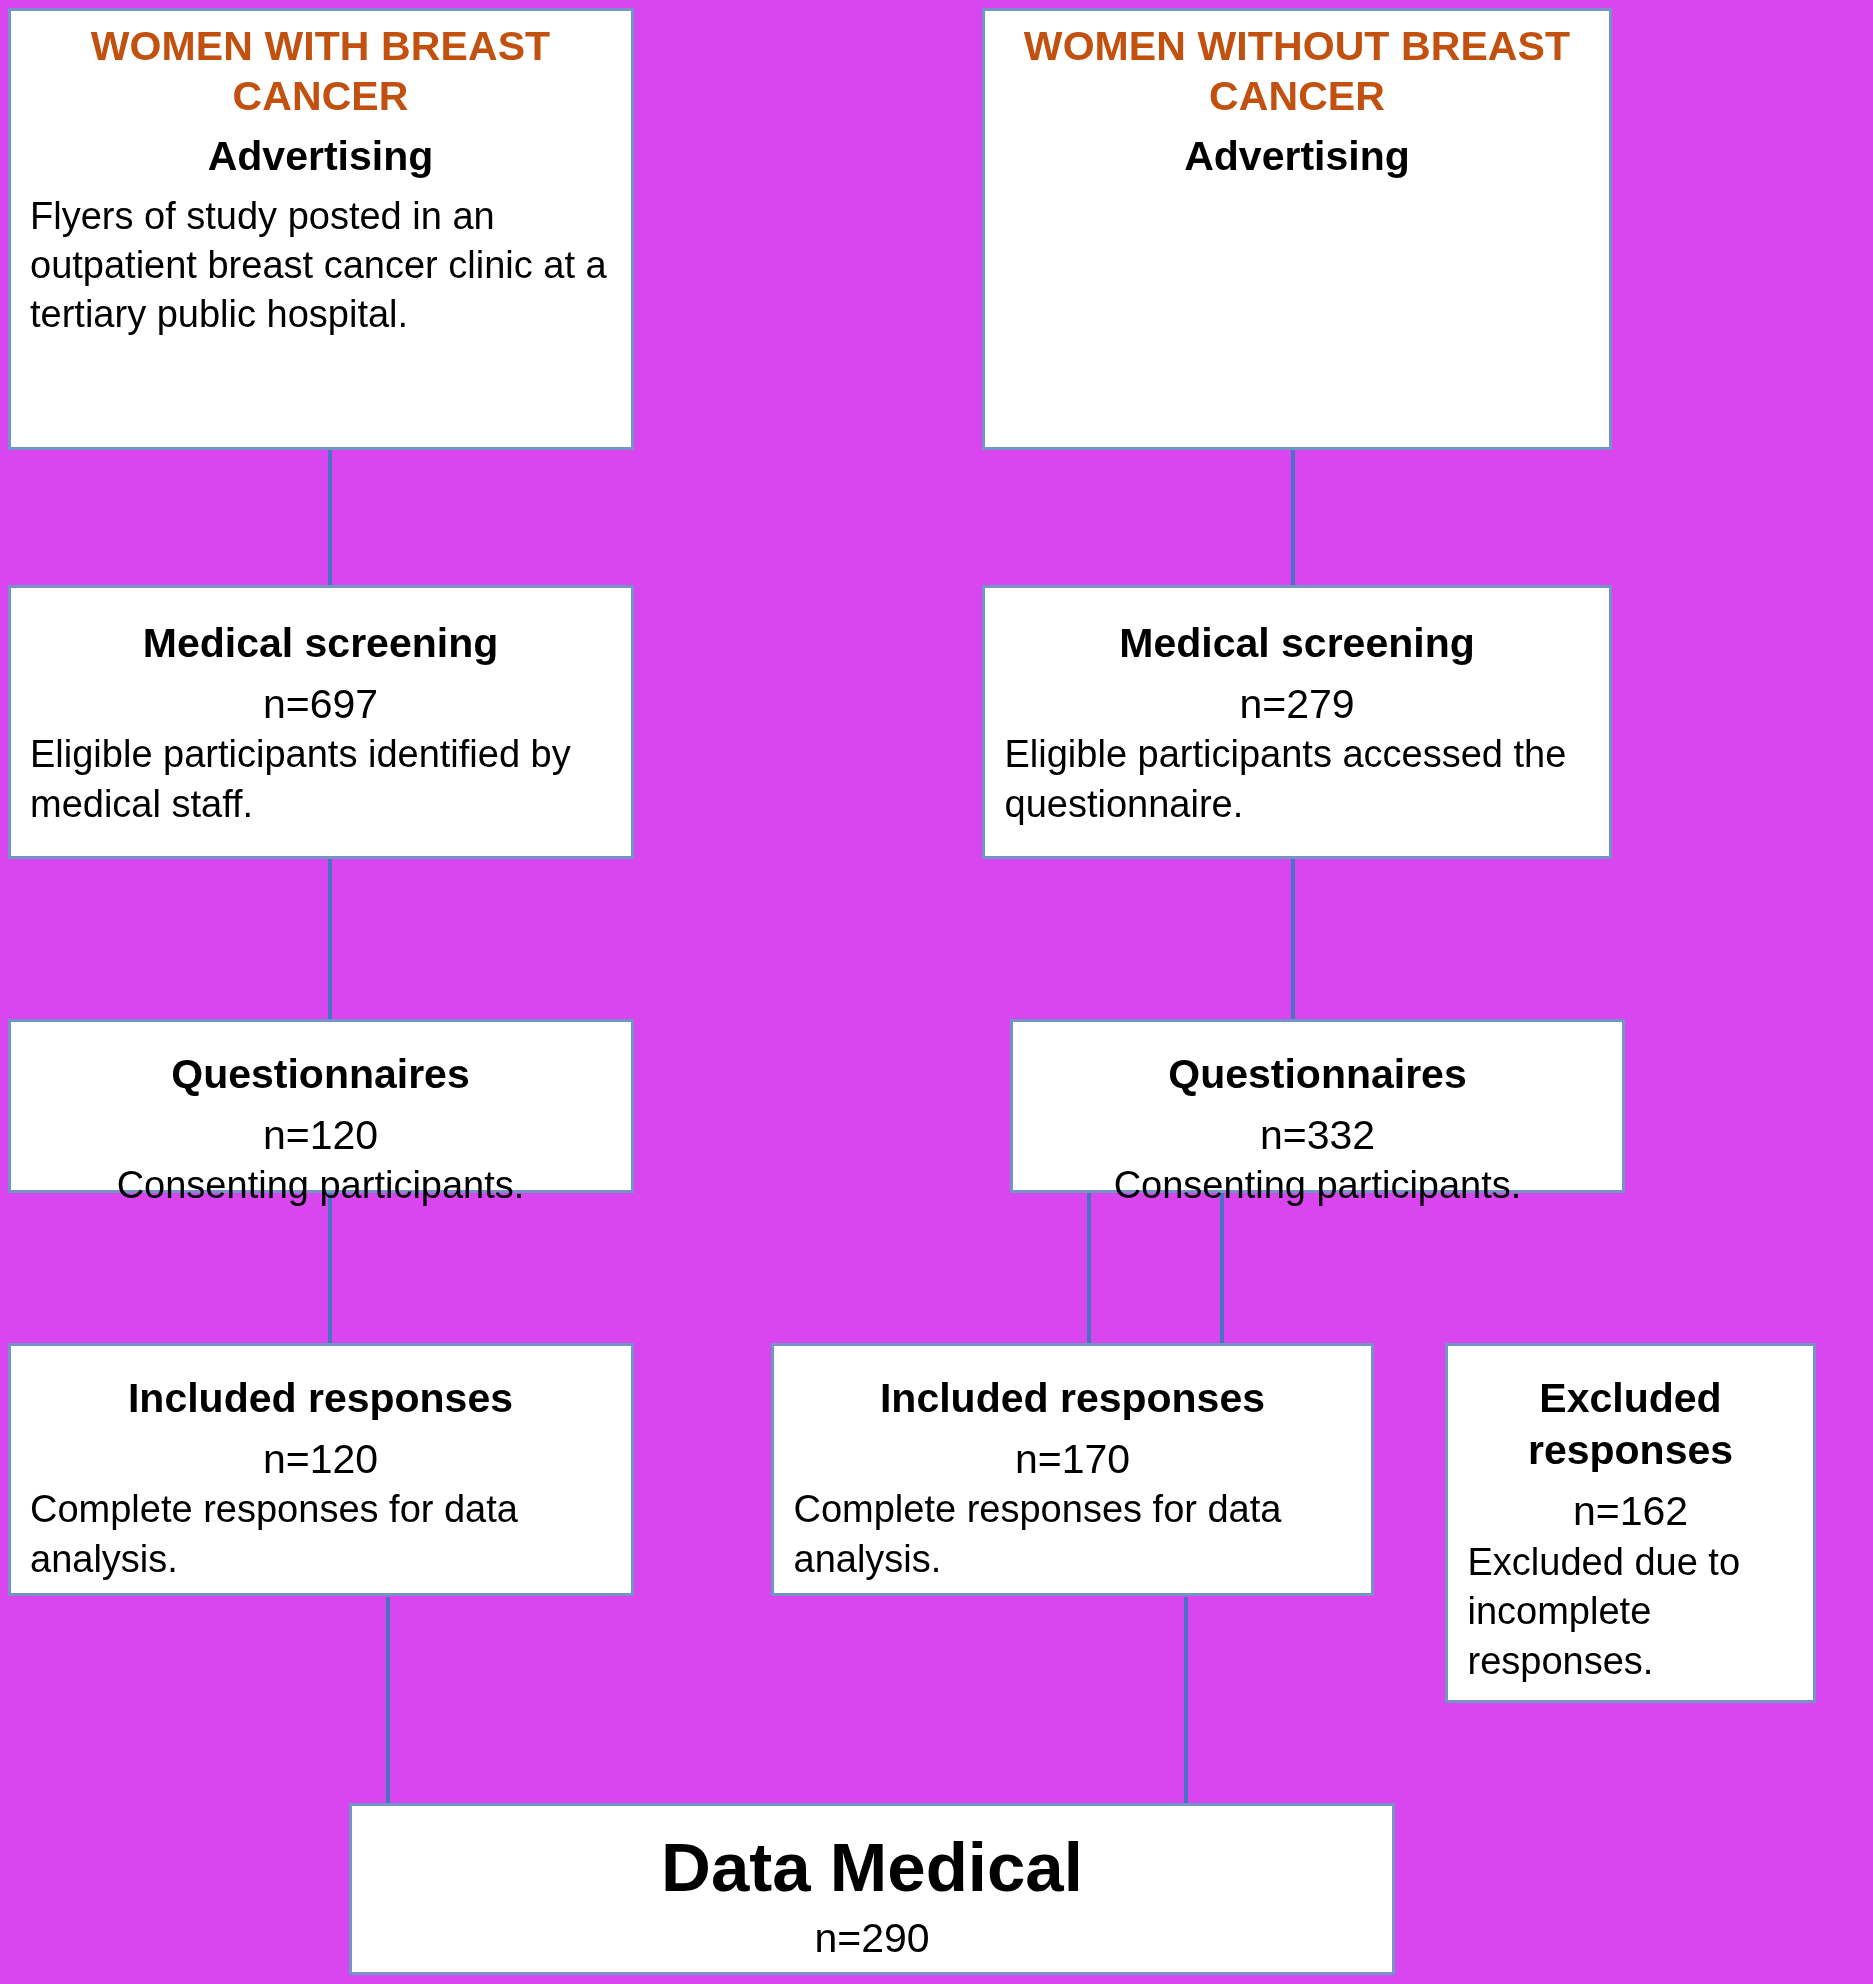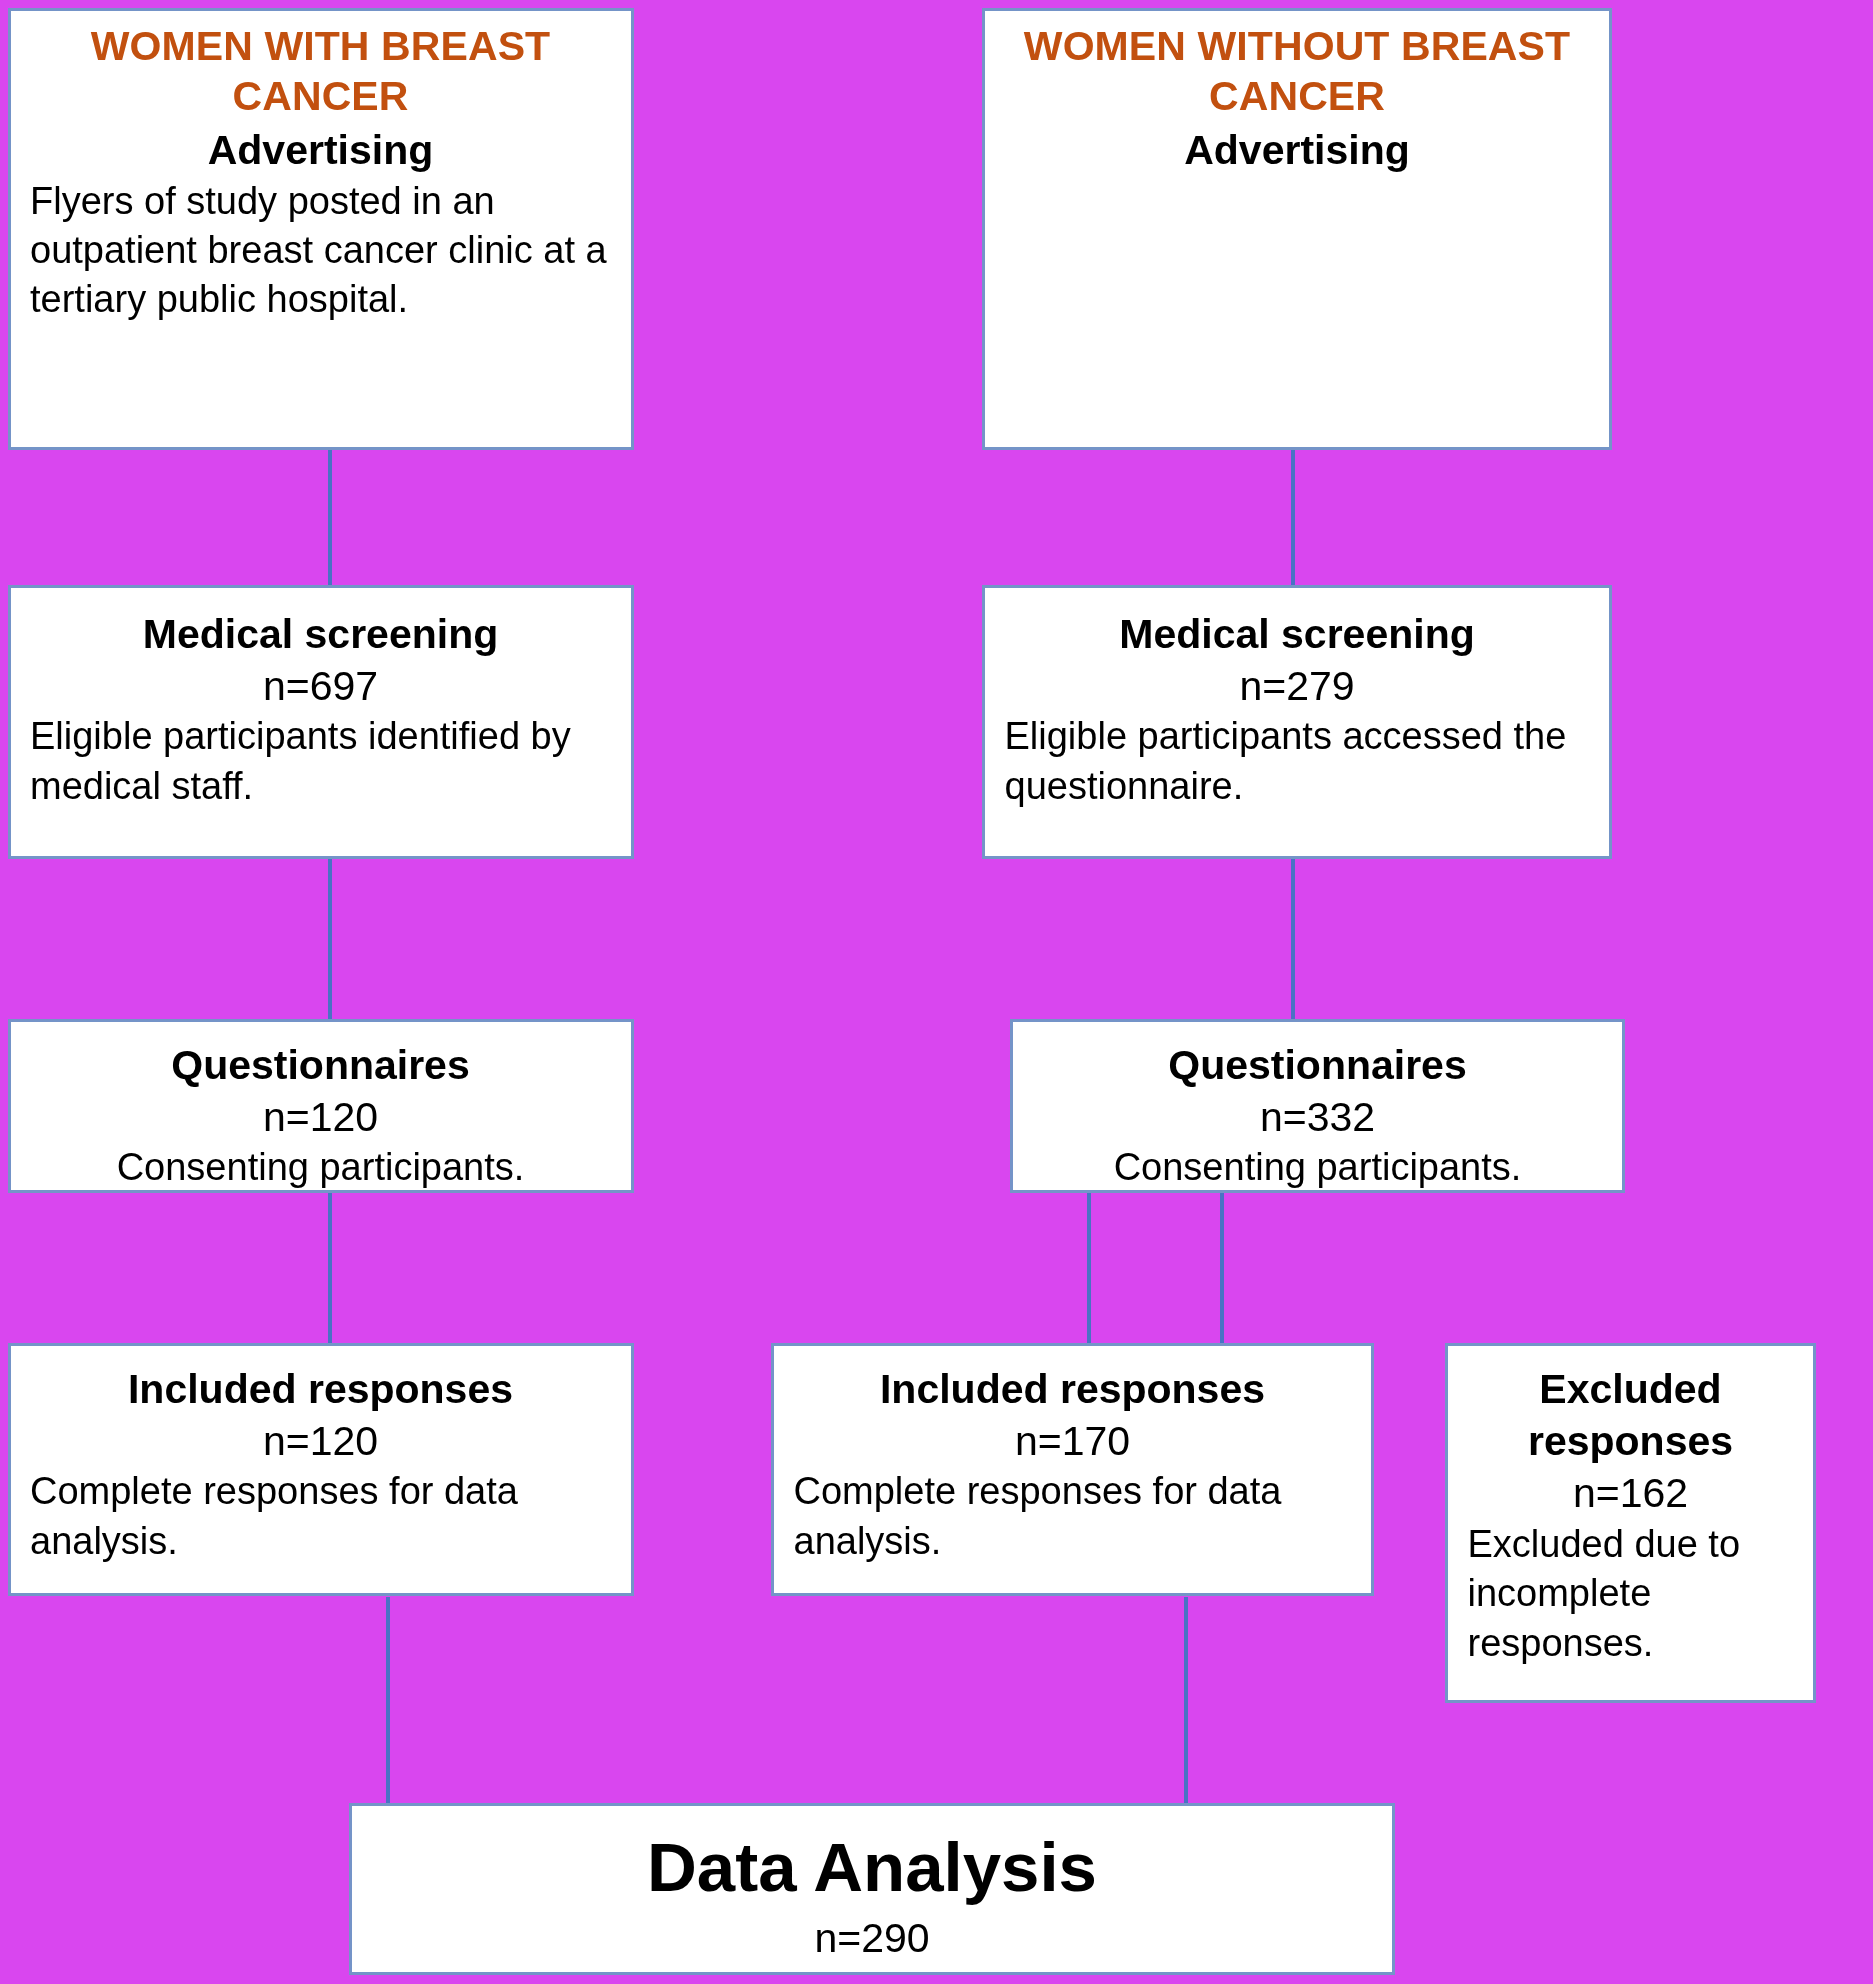--- a/index.html
+++ b/index.html
@@ -24,21 +24,21 @@
     color:#C2500F;
     font-size:41px;
     line-height:1.22;
     letter-spacing:0.1px;
     margin:0 0 3px 0;
   }
   .title{
     font-weight:bold;
     font-size:41px;
     line-height:1.28;
-    margin:0;
+    margin:9px;
   }
   .num{
     font-size:41px;
     line-height:1.28;
     margin:0;
   }
   .body-text{
     font-size:38px;
     line-height:1.30;
     margin:0;
@@ -125,18 +125,18 @@
     <div class="body-text">Complete responses for data analysis.</div>
   </div>
 
   <div class="box" style="left:1445px; top:1343px; width:371px; height:360px; padding-top:16.5px;">
     <div class="title">Excluded responses</div>
     <div class="num">n=162</div>
     <div class="body-text">Excluded due to incomplete responses.</div>
   </div>
 
   <div class="box" style="left:349px; top:1803px; width:1046px; height:172px; padding-top:21px;">
-    <div class="final-title">Data Analysis</div>
+    <div class="final-title">Data Medical</div>
     <div class="final-num">n=290</div>
   </div>
 
 </div>
 
 
 </body></html>

